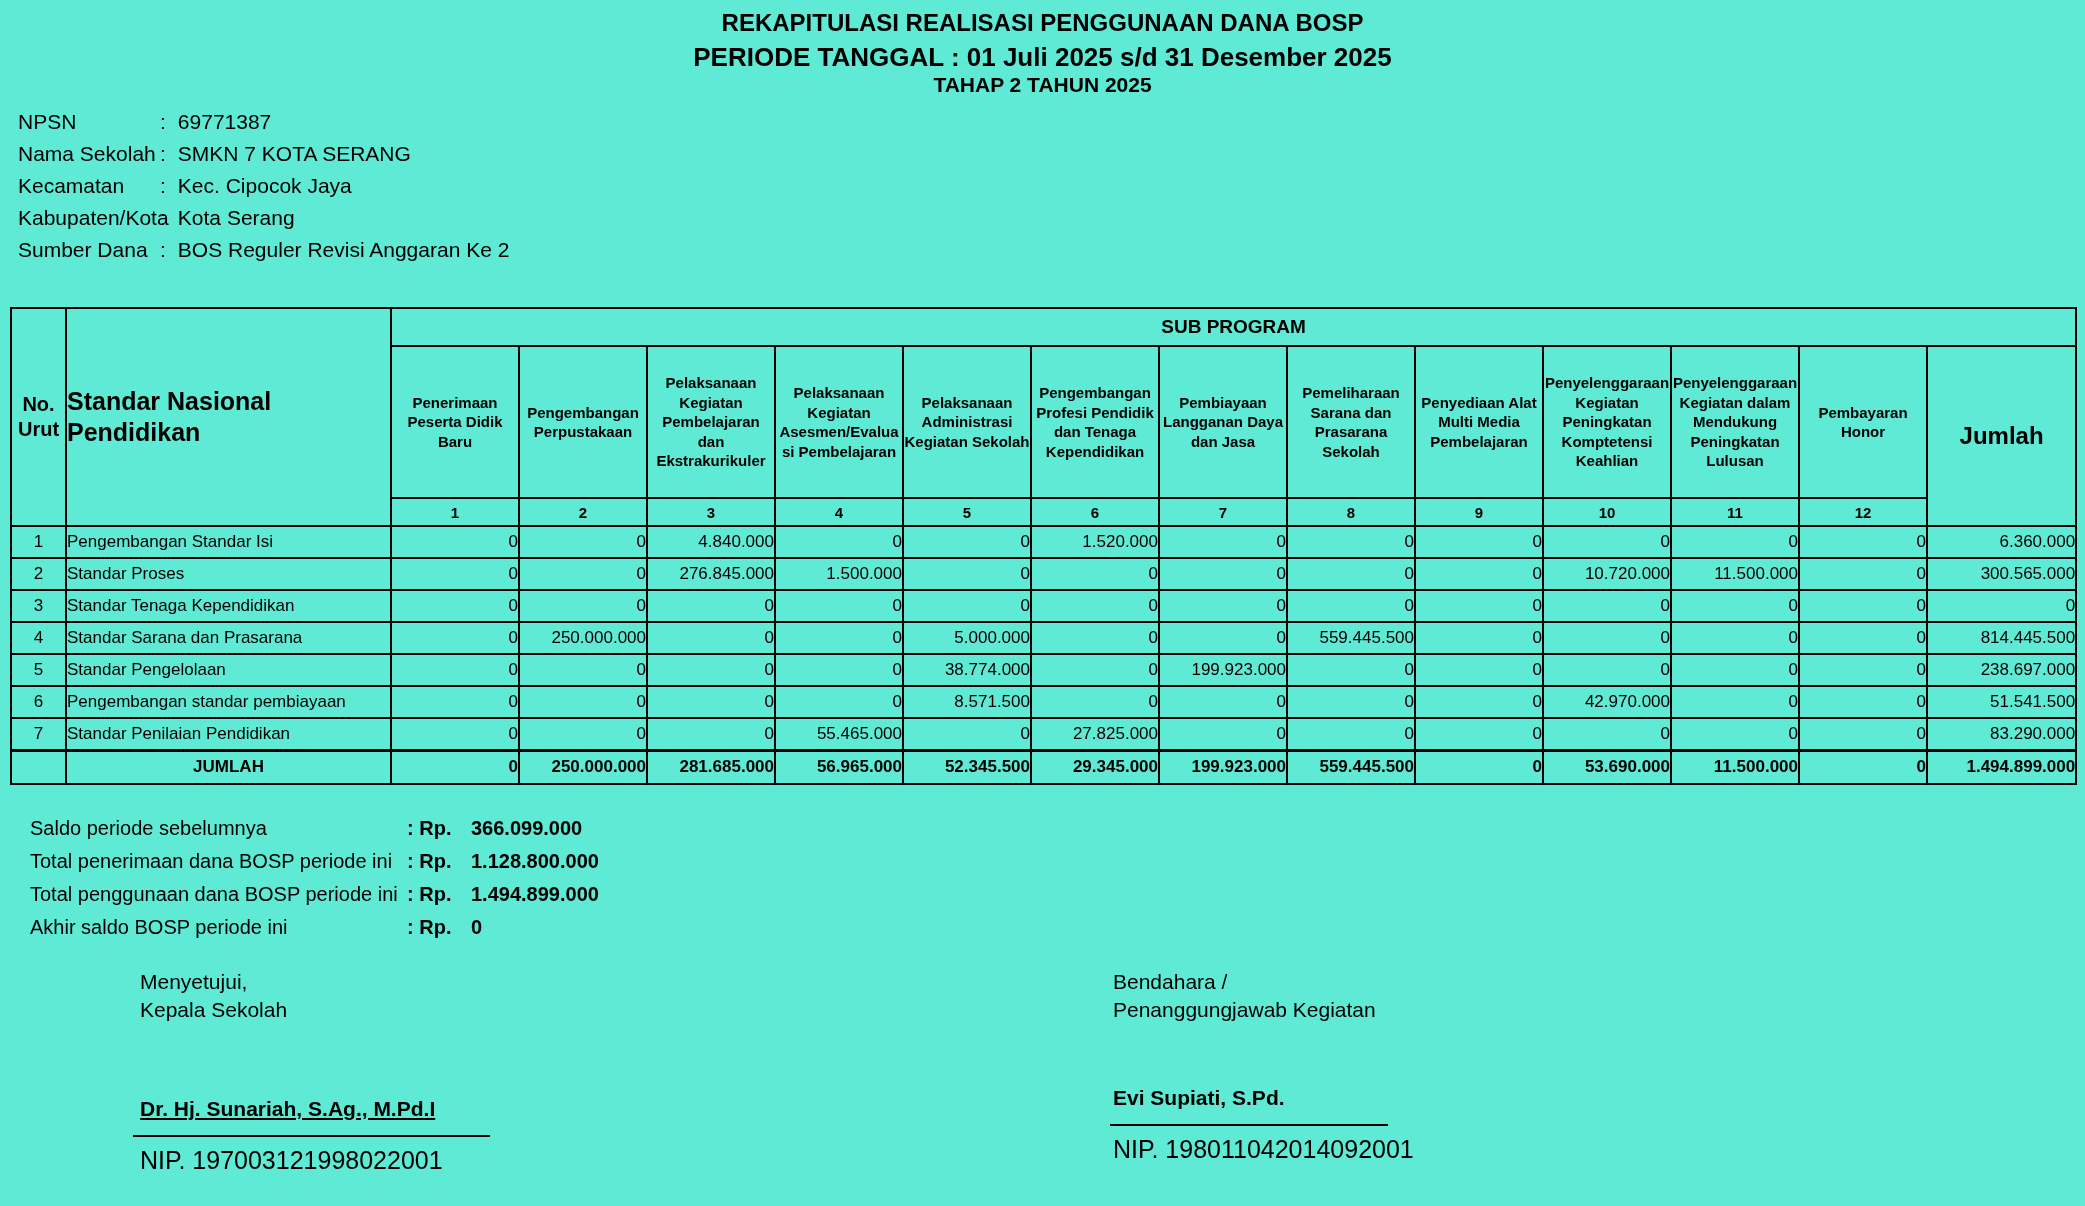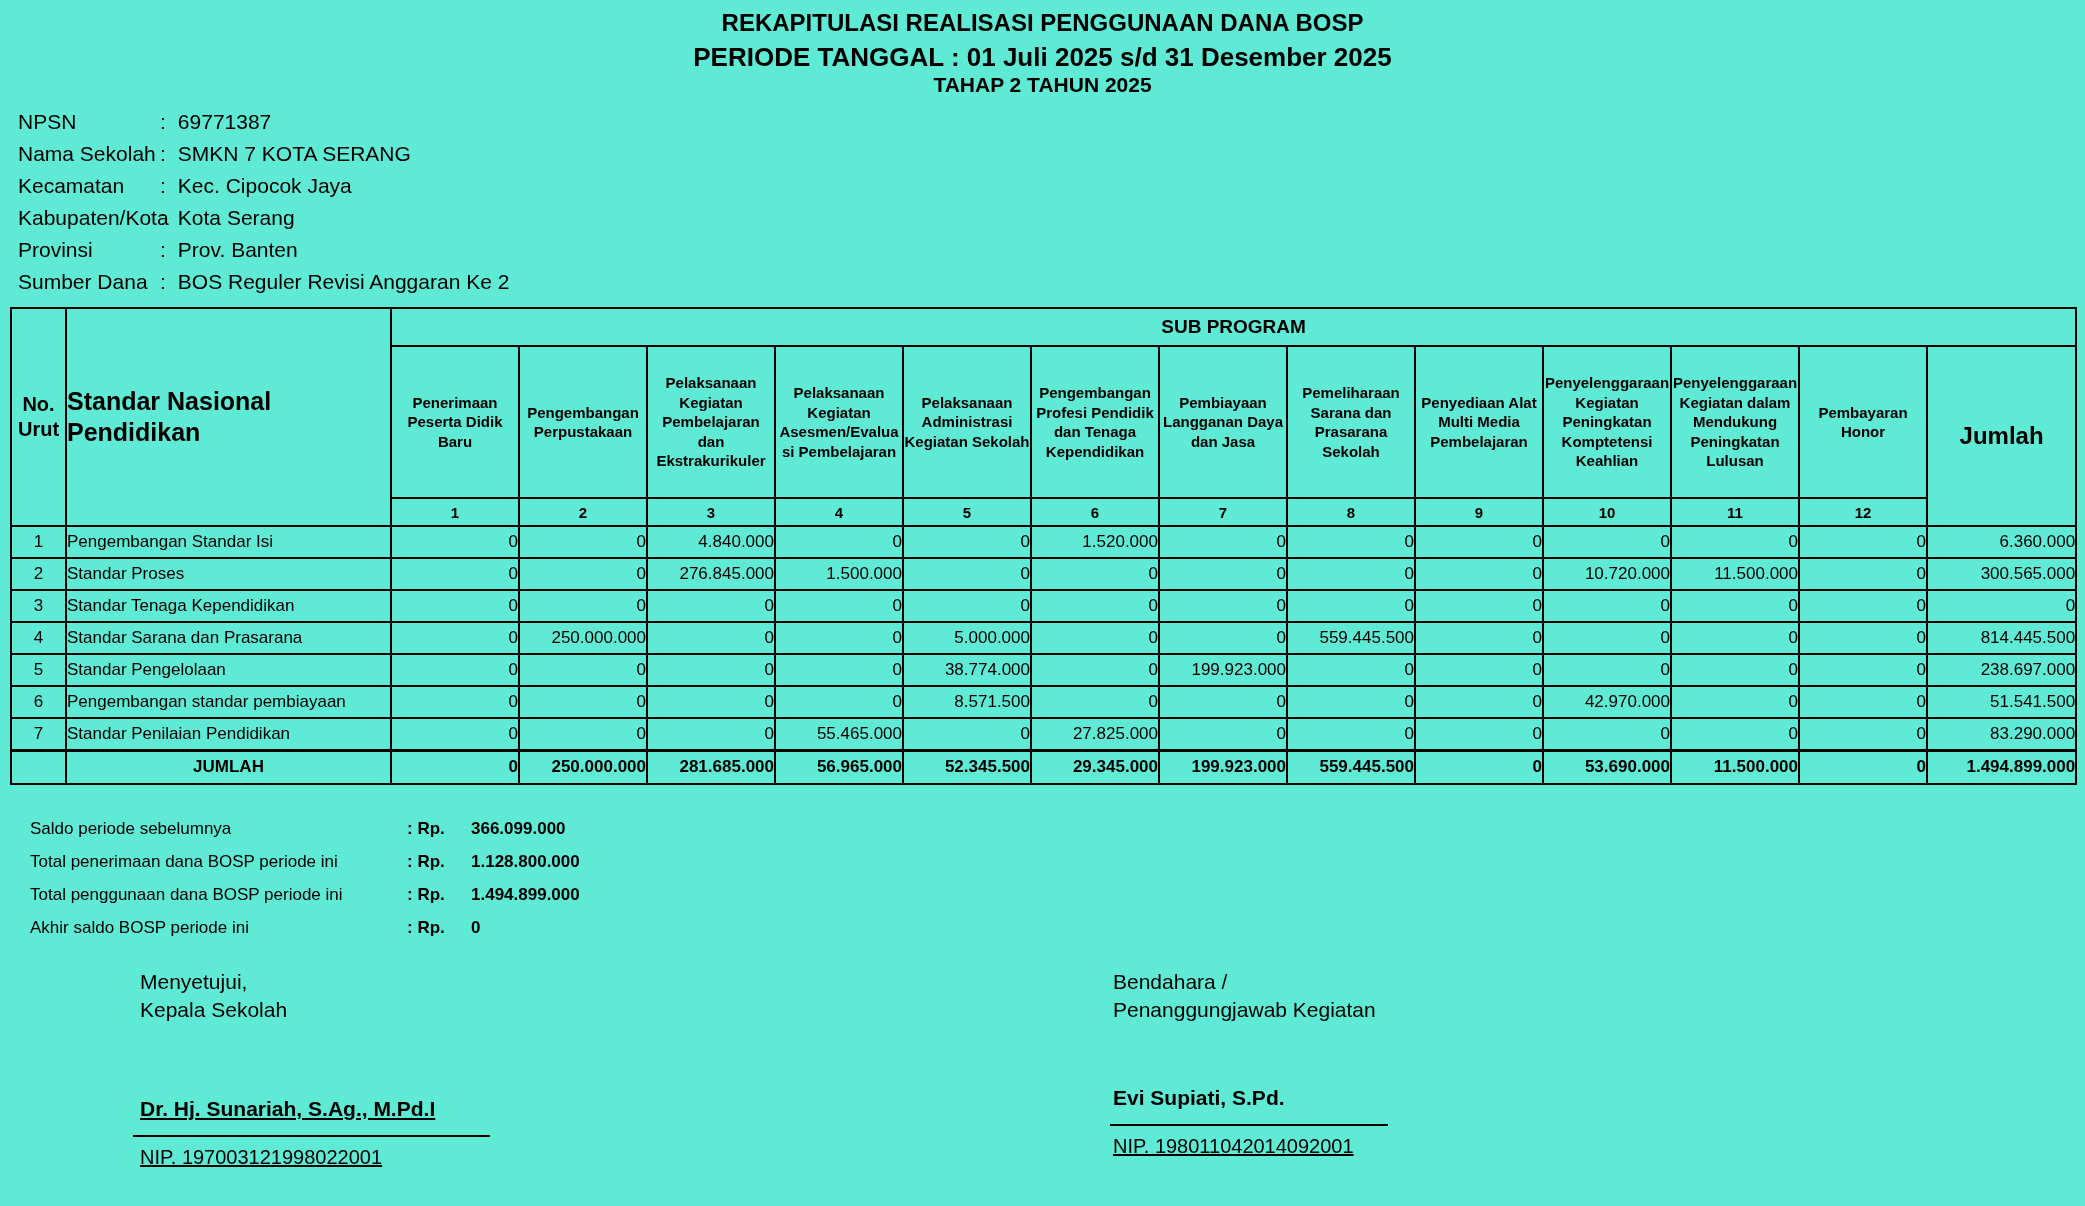--- a/index.html
+++ b/index.html
@@ -59,38 +59,38 @@
   th.th-jumlah { font-size: 24px; font-weight: bold; text-align: center; vertical-align: middle; }
   th.th-num { font-size: 15px; font-weight: bold; text-align: center; vertical-align: middle; }
 
   td.no { font-size: 17px; text-align: center; vertical-align: middle; }
   td.rowlabel { font-size: 17px; text-align: left; vertical-align: middle; padding-left: 4px; }
   td.num { font-size: 17px; text-align: right; vertical-align: middle; padding-right: 5px; }
   tr.total td { font-weight: bold; border-top: 3px solid #000; }
   tr.total td.rowlabel { text-align: center; padding-left: 0; }
 
   
-  .summary { position: absolute; top: 812px; left: 30px; font-size: 17px; }
+  .summary { position: absolute; top: 812px; left: 30px; font-size: 20px; }
   .summary-row { height: 33px; line-height: 33px; white-space: nowrap; }
   .summary-label { display: inline-block; width: 377px; }
   .summary-prefix { display: inline-block; width: 52px; font-weight: bold; }
   .summary-value { font-weight: bold; margin-left: 12px; }
 
   
   .sig { position: absolute; font-size: 21px; }
   .sig-left { top: 968px; left: 140px; }
   .sig-right { top: 968px; left: 1113px; }
   .sig-role { line-height: 28px; }
   .sig-name { font-weight: bold; }
   .sig-left .sig-name { margin-top: 73px; text-decoration: underline; }
   .sig-right .sig-name { margin-top: 62px; }
   .sig-line { border-bottom: 2px solid #000; margin-top: 14px; }
   .sig-left .sig-line { width: 357px; margin-left: -7px; }
   .sig-right .sig-line { width: 278px; margin-left: -3px; }
-  .sig-nip { margin-top: 9px; font-size: 20px; text-decoration: underline; }
+  .sig-nip { margin-top: 9px; font-size: 25px; }
 </style>
 </head>
 <body>
 
 <div class="page">
 
   <div class="doc-header">
     <div class="doc-title">REKAPITULASI REALISASI PENGGUNAAN DANA BOSP</div>
     <div class="doc-period">PERIODE TANGGAL : 01 Juli 2025 s/d 31 Desember 2025</div>
     <div class="doc-phase">TAHAP 2 TAHUN 2025</div>
@@ -101,23 +101,20 @@
       <span class="meta-label">NPSN</span><span class="meta-colon">:</span><span class="meta-value">69771387</span>
     </div>
     <div class="meta-row">
       <span class="meta-label">Nama Sekolah</span><span class="meta-colon">:</span><span class="meta-value">SMKN 7 KOTA SERANG</span>
     </div>
     <div class="meta-row">
       <span class="meta-label">Kecamatan</span><span class="meta-colon">:</span><span class="meta-value">Kec. Cipocok Jaya</span>
     </div>
     <div class="meta-row">
       <span class="meta-label">Kabupaten/Kota</span><span class="meta-colon">:</span><span class="meta-value">Kota Serang</span>
-    </div>
-    <div class="meta-row">
-      <span class="meta-label">Provinsi</span><span class="meta-colon">:</span><span class="meta-value">Prov. Banten</span>
     </div>
     <div class="meta-row">
       <span class="meta-label">Sumber Dana</span><span class="meta-colon">:</span><span class="meta-value">BOS Reguler Revisi Anggaran Ke 2</span>
     </div>
   </div>
 
   <table class="rekap">
     <colgroup>
       <col class="c-no">
         <col class="c-snp">

